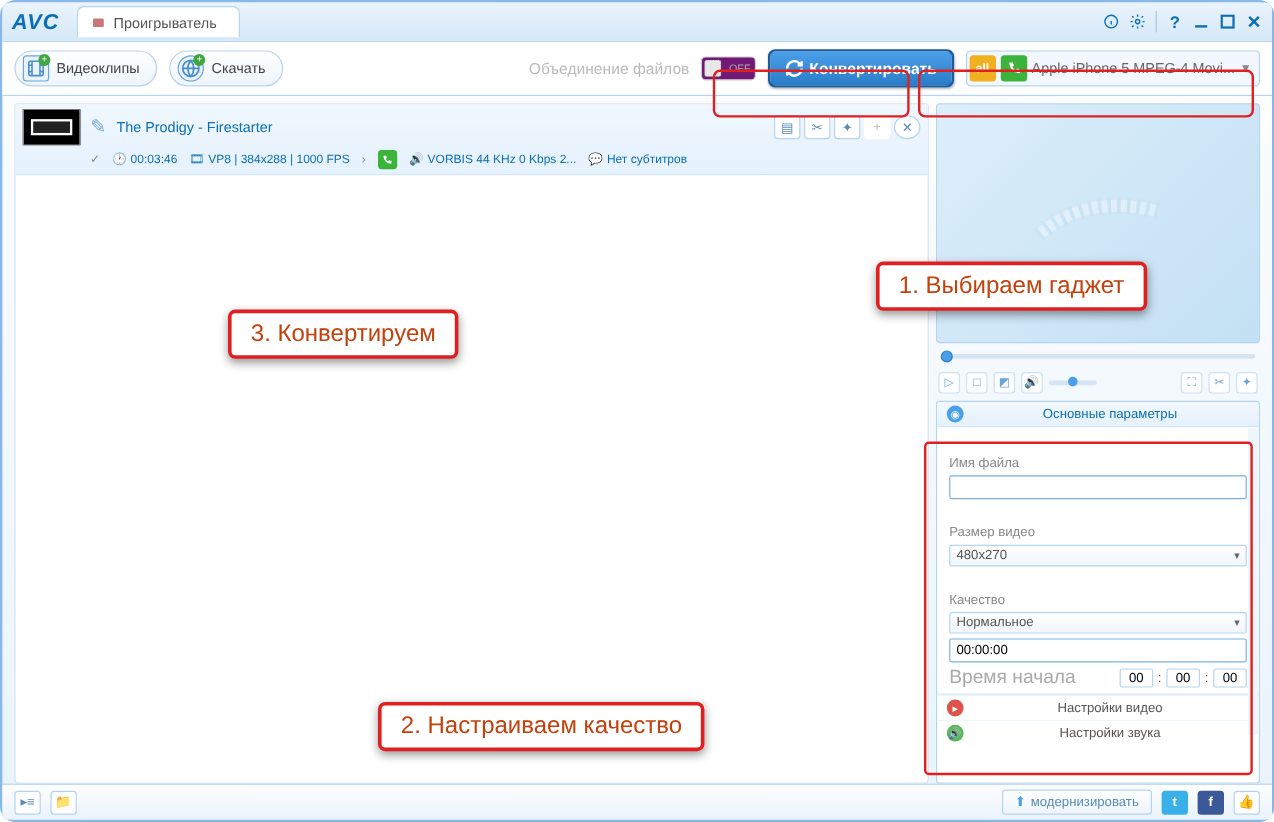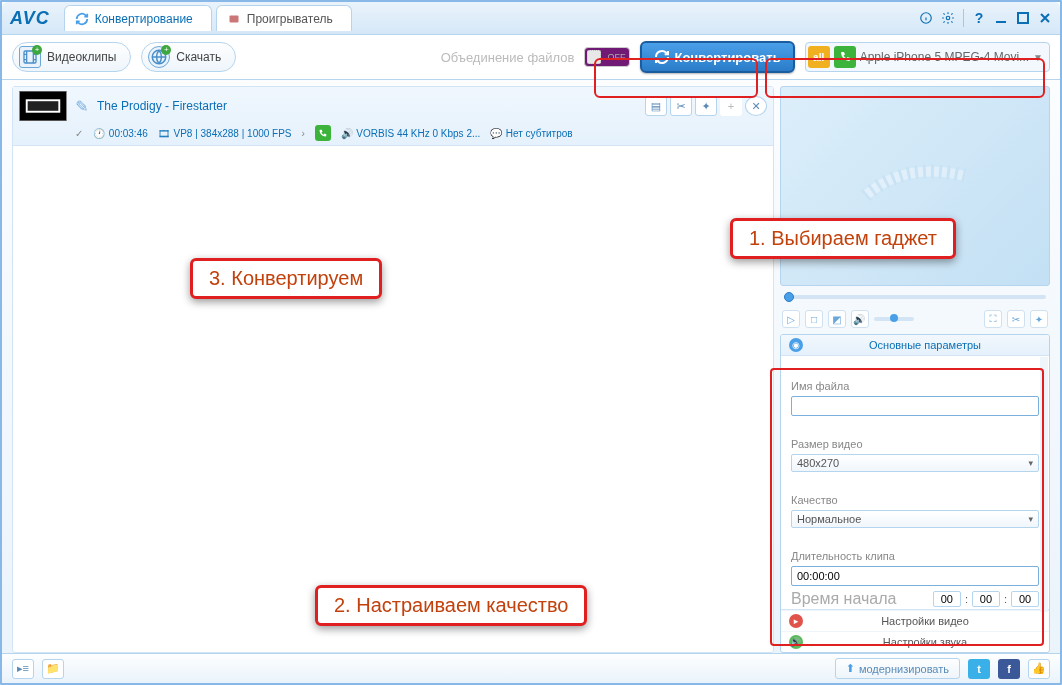--- a/index.html
+++ b/index.html
@@ -1,18 +1,18 @@
 <!DOCTYPE html>
 <html><head>
 <meta charset="utf-8">
 <style>
 * { box-sizing: border-box; margin: 0; padding: 0; font-family: "Segoe UI", Tahoma, sans-serif; }
 body { background: #fff; width: 1062px; height: 685px; overflow: hidden; position: relative; }
 
-.window { width: 100%; height: 100%; border: 2px solid #87b8e8; border-radius: 1px; background: linear-gradient(#fdfeff, #eaf3fb); position: relative; display: flex; flex-direction: column; }
+.window { width: 100%; height: 100%; border: 2px solid #87b8e8; border-radius: 13px; background: linear-gradient(#fdfeff, #eaf3fb); position: relative; display: flex; flex-direction: column; }
 
 .title-bar { height: 32px; background: linear-gradient(#eaf3fb, #d5e8f8); display: flex; align-items: center; padding: 0 8px; border-radius: 6px 6px 0 0; }
 .logo { font-style: italic; font-weight: bold; color: #0a6fb5; font-size: 18px; letter-spacing: 1px; margin-right: 14px; }
 .tabs-hdr { display: flex; align-items: center; gap: 4px; flex: 1; }
 .tab { display: flex; align-items: center; gap: 6px; background: #fff; border: 1px solid #b5d4ee; border-bottom: none; border-radius: 6px 6px 0 0; padding: 4px 18px 4px 10px; font-size: 12px; color: #555; height: 26px; }
 .tab.active { color: #0a6fb5; }
 .tab-icon { width: 14px; height: 14px; display: inline-flex; align-items: center; justify-content: center; }
 
 .win-controls { display: flex; align-items: center; gap: 8px; }
 .wc-icon { color: #0a6fb5; cursor: pointer; width: 14px; height: 14px; display: inline-flex; align-items:center; justify-content:center; }
@@ -100,29 +100,20 @@
 
 </style>
 </head>
 <body>
 
 <div class="window">
 
   <div class="title-bar">
     <span class="logo">AVC</span>
     <div class="tabs-hdr">
-      <div class="tab active">
-        <span class="tab-icon">
-          <svg width="14" height="14" viewBox="0 0 24 24" fill="none" stroke="#4aa0e8" stroke-width="3">
-              <path d="M3 12a9 9 0 0 1 15-6.7L21 8M21 12a9 9 0 0 1-15 6.7L3 16"></path>
-              <path d="M21 3v5h-5M3 21v-5h5"></path>
-            </svg>
-        </span>
-        <span>Конвертирование</span>
-      </div>
       <div class="tab">
         <span class="tab-icon">
           <svg width="12" height="12" viewBox="0 0 24 24" fill="#c77">
               <rect x="3" y="5" width="18" height="14" rx="2"></rect>
             </svg>
         </span>
         <span>Проигрыватель</span>
       </div>
     </div>
     <div class="win-controls">
@@ -290,21 +281,20 @@
           <span class="param-label">Размер видео</span>
           <div class="param-select">
             <span>480x270</span>
             <span style="font-size:9px;color:#666;">▾</span>
           </div>
           <span class="param-label">Качество</span>
           <div class="param-select">
             <span>Нормальное</span>
             <span style="font-size:9px;color:#666;">▾</span>
           </div>
-          <span class="param-label">Длительность клипа</span>
           <input class="param-input" value="00:00:00" style="">
           <div class="time-row">
             <span class="time-label">Время начала</span>
             <input class="time-box" value="00" style=""> :
             <input class="time-box" value="00" style=""> :
             <input class="time-box" value="00" style="">
           </div>
         </div>
         <div class="param-sbar"></div>
         <div class="param-footer">

